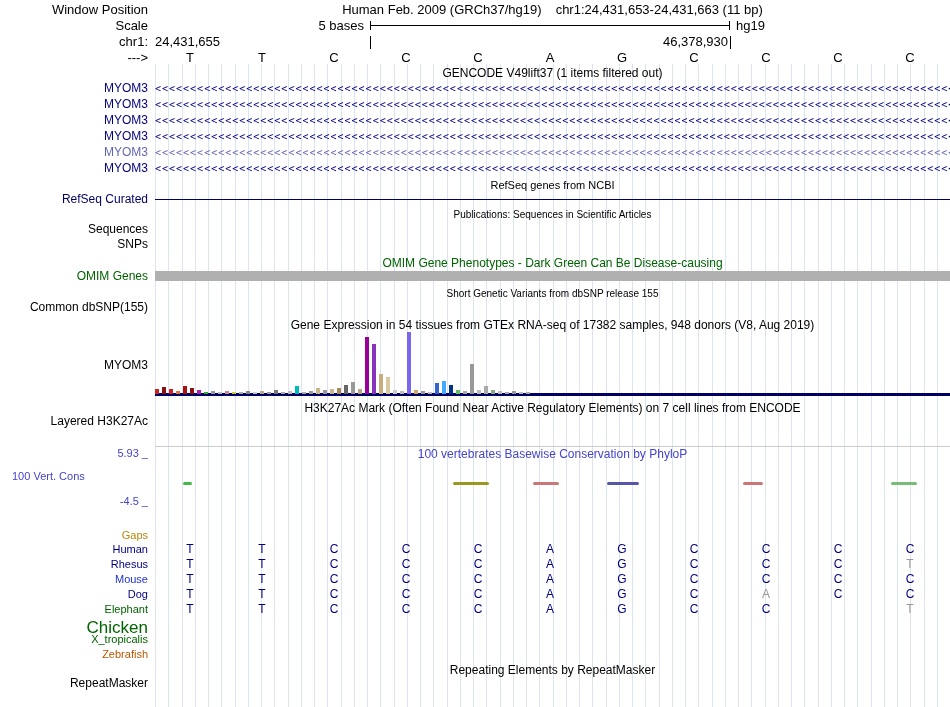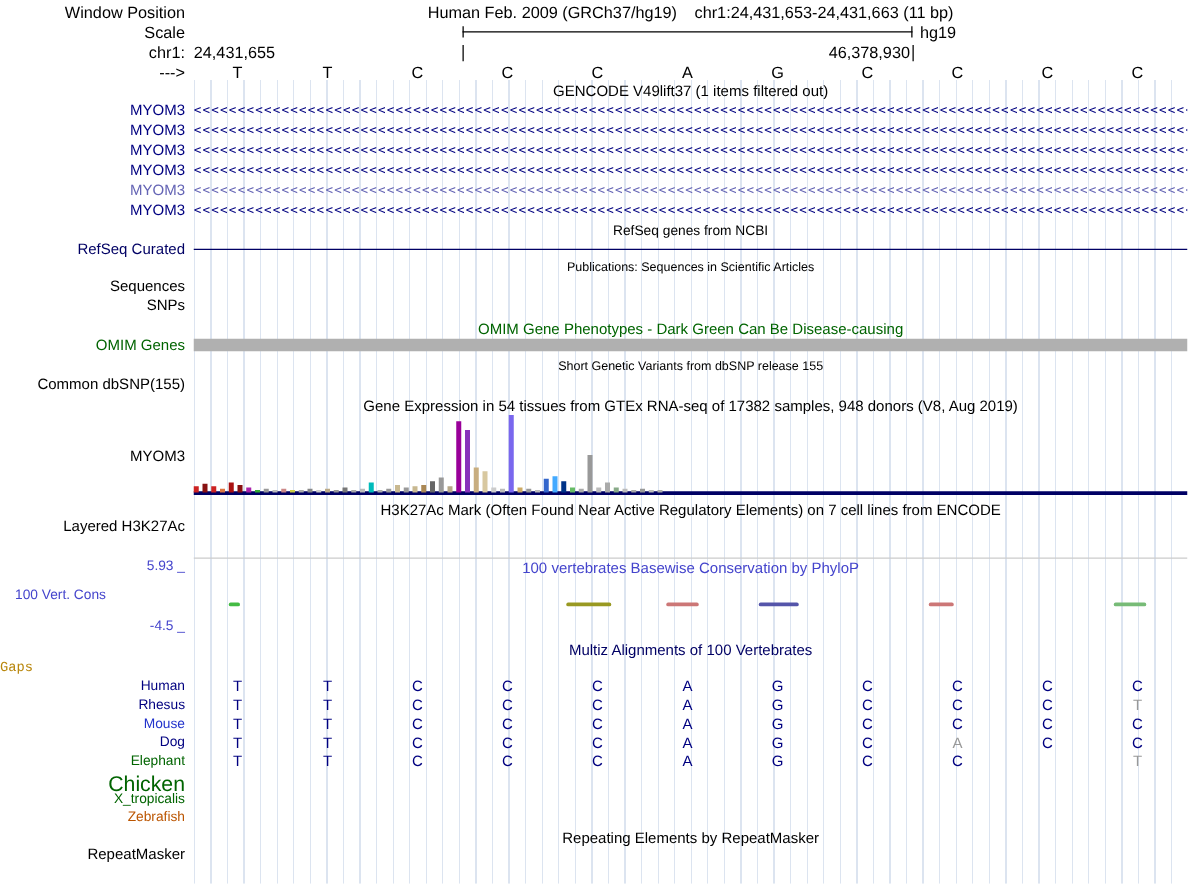--- a/index.html
+++ b/index.html
@@ -40,20 +40,21 @@
 
   <div class="grid"></div>
 
   <div class="gutter-label f13" style="top:2px">Window Position</div>
   <div class="hdr-center">
     <span>Human Feb. 2009 (GRCh37/hg19)</span>
     <span>chr1:24,431,653-24,431,663 (11 bp)</span>
   </div>
 
   <div class="gutter-label f13" style="top:18px">Scale</div>
+  <div class="abs f13" style="left:155px;top:18px;width:209px;text-align:right">5 bases</div>
   <div class="abs" style="left:370px;top:25px;width:360px;height:1px;background:#000"></div>
   <div class="abs" style="left:370px;top:21px;width:1px;height:9px;background:#000"></div>
   <div class="abs" style="left:729px;top:21px;width:1px;height:9px;background:#000"></div>
   <div class="abs f13" style="left:736px;top:18px">hg19</div>
 
   <div class="gutter-label f13" style="top:34px">chr1:</div>
   <div class="abs f13" style="left:155px;top:34px;width:211px;">24,431,655</div>
   <div class="abs" style="left:370px;top:36px;width:1px;height:13px;background:#000"></div>
   <div class="abs f13" style="left:155px;top:34px;width:573px;text-align:right">46,378,930</div>
   <div class="abs" style="left:730px;top:36px;width:1px;height:13px;background:#000"></div>
@@ -83,21 +84,20 @@
 
   <div class="title" style="top:401px">H3K27Ac Mark (Often Found Near Active Regulatory Elements) on 7 cell lines from ENCODE</div>
   <div class="gutter-label" style="top:414px">Layered H3K27Ac</div>
 
   <div class="abs" style="left:155px;top:446px;width:795px;height:1px;background:#cccccc"></div>
   <div class="title c-blue" style="top:447px">100 vertebrates Basewise Conservation by PhyloP</div>
   <div class="gutter-label c-blue f11" style="top:447px">5.93 _</div>
   <div class="gutter-label left c-blue f11" style="top:470px">100 Vert. Cons</div>
   <div class="gutter-label c-blue f11" style="top:495px">-4.5 _</div>
 
-  <div class="title c-navy" style="top:513px">Multiz Alignments of 100 Vertebrates</div>
 
   <div class="title" style="top:663px">Repeating Elements by RepeatMasker</div>
   <div class="gutter-label" style="top:676px">RepeatMasker</div>
 
 <div style="position: absolute; left: 183px; top: 50px; width: 14px; text-align: center; font-size: 13px;">T</div>
     <div style="position: absolute; left: 255px; top: 50px; width: 14px; text-align: center; font-size: 13px;">T</div>
     <div style="position: absolute; left: 327px; top: 50px; width: 14px; text-align: center; font-size: 13px;">C</div>
     <div style="position: absolute; left: 399px; top: 50px; width: 14px; text-align: center; font-size: 13px;">C</div>
     <div style="position: absolute; left: 471px; top: 50px; width: 14px; text-align: center; font-size: 13px;">C</div>
     <div style="position: absolute; left: 543px; top: 50px; width: 14px; text-align: center; font-size: 13px;">A</div>
@@ -171,21 +171,21 @@
     <div style="position: absolute; left: 505px; top: 392px; width: 4px; height: 2px; background: rgb(170, 170, 170);"></div>
     <div style="position: absolute; left: 512px; top: 391px; width: 4px; height: 3px; background: rgb(153, 153, 153);"></div>
     <div style="position: absolute; left: 519px; top: 392px; width: 4px; height: 2px; background: rgb(187, 187, 187);"></div>
     <div style="position: absolute; left: 526px; top: 392px; width: 4px; height: 2px; background: rgb(170, 170, 170);"></div>
     <div style="position: absolute; left: 183px; top: 482px; width: 9px; height: 3px; background: rgb(68, 187, 68); border-radius: 2px;"></div>
     <div style="position: absolute; left: 453px; top: 482px; width: 36px; height: 3px; background: rgb(153, 153, 34); border-radius: 2px;"></div>
     <div style="position: absolute; left: 533px; top: 482px; width: 26px; height: 3px; background: rgb(204, 119, 119); border-radius: 2px;"></div>
     <div style="position: absolute; left: 607px; top: 482px; width: 32px; height: 3px; background: rgb(85, 85, 170); border-radius: 2px;"></div>
     <div style="position: absolute; left: 743px; top: 482px; width: 20px; height: 3px; background: rgb(204, 119, 119); border-radius: 2px;"></div>
     <div style="position: absolute; left: 891px; top: 482px; width: 26px; height: 3px; background: rgb(119, 187, 119); border-radius: 2px;"></div>
-    <div style="position: absolute; left: 0px; width: 148px; top: 529px; font-size: 11px; color: rgb(184, 134, 11); font-family: Liberation Mono, monospace;">Gaps</div>
+    <div style="position: absolute; left: 0px; width: 148px; top: 529px; text-align: right; font-size: 11px; color: rgb(184, 134, 11);">Gaps</div>
     <div style="position: absolute; left: 0px; width: 148px; top: 543px; text-align: right; font-size: 11px; color: rgb(0, 0, 128);">Human</div>
     <div style="position: absolute; left: 183px; top: 542px; width: 14px; text-align: center; font-size: 12px; color: rgb(0, 0, 128);">T</div>
     <div style="position: absolute; left: 255px; top: 542px; width: 14px; text-align: center; font-size: 12px; color: rgb(0, 0, 128);">T</div>
     <div style="position: absolute; left: 327px; top: 542px; width: 14px; text-align: center; font-size: 12px; color: rgb(0, 0, 128);">C</div>
     <div style="position: absolute; left: 399px; top: 542px; width: 14px; text-align: center; font-size: 12px; color: rgb(0, 0, 128);">C</div>
     <div style="position: absolute; left: 471px; top: 542px; width: 14px; text-align: center; font-size: 12px; color: rgb(0, 0, 128);">C</div>
     <div style="position: absolute; left: 543px; top: 542px; width: 14px; text-align: center; font-size: 12px; color: rgb(0, 0, 128);">A</div>
     <div style="position: absolute; left: 615px; top: 542px; width: 14px; text-align: center; font-size: 12px; color: rgb(0, 0, 128);">G</div>
     <div style="position: absolute; left: 687px; top: 542px; width: 14px; text-align: center; font-size: 12px; color: rgb(0, 0, 128);">C</div>
     <div style="position: absolute; left: 759px; top: 542px; width: 14px; text-align: center; font-size: 12px; color: rgb(0, 0, 128);">C</div>

